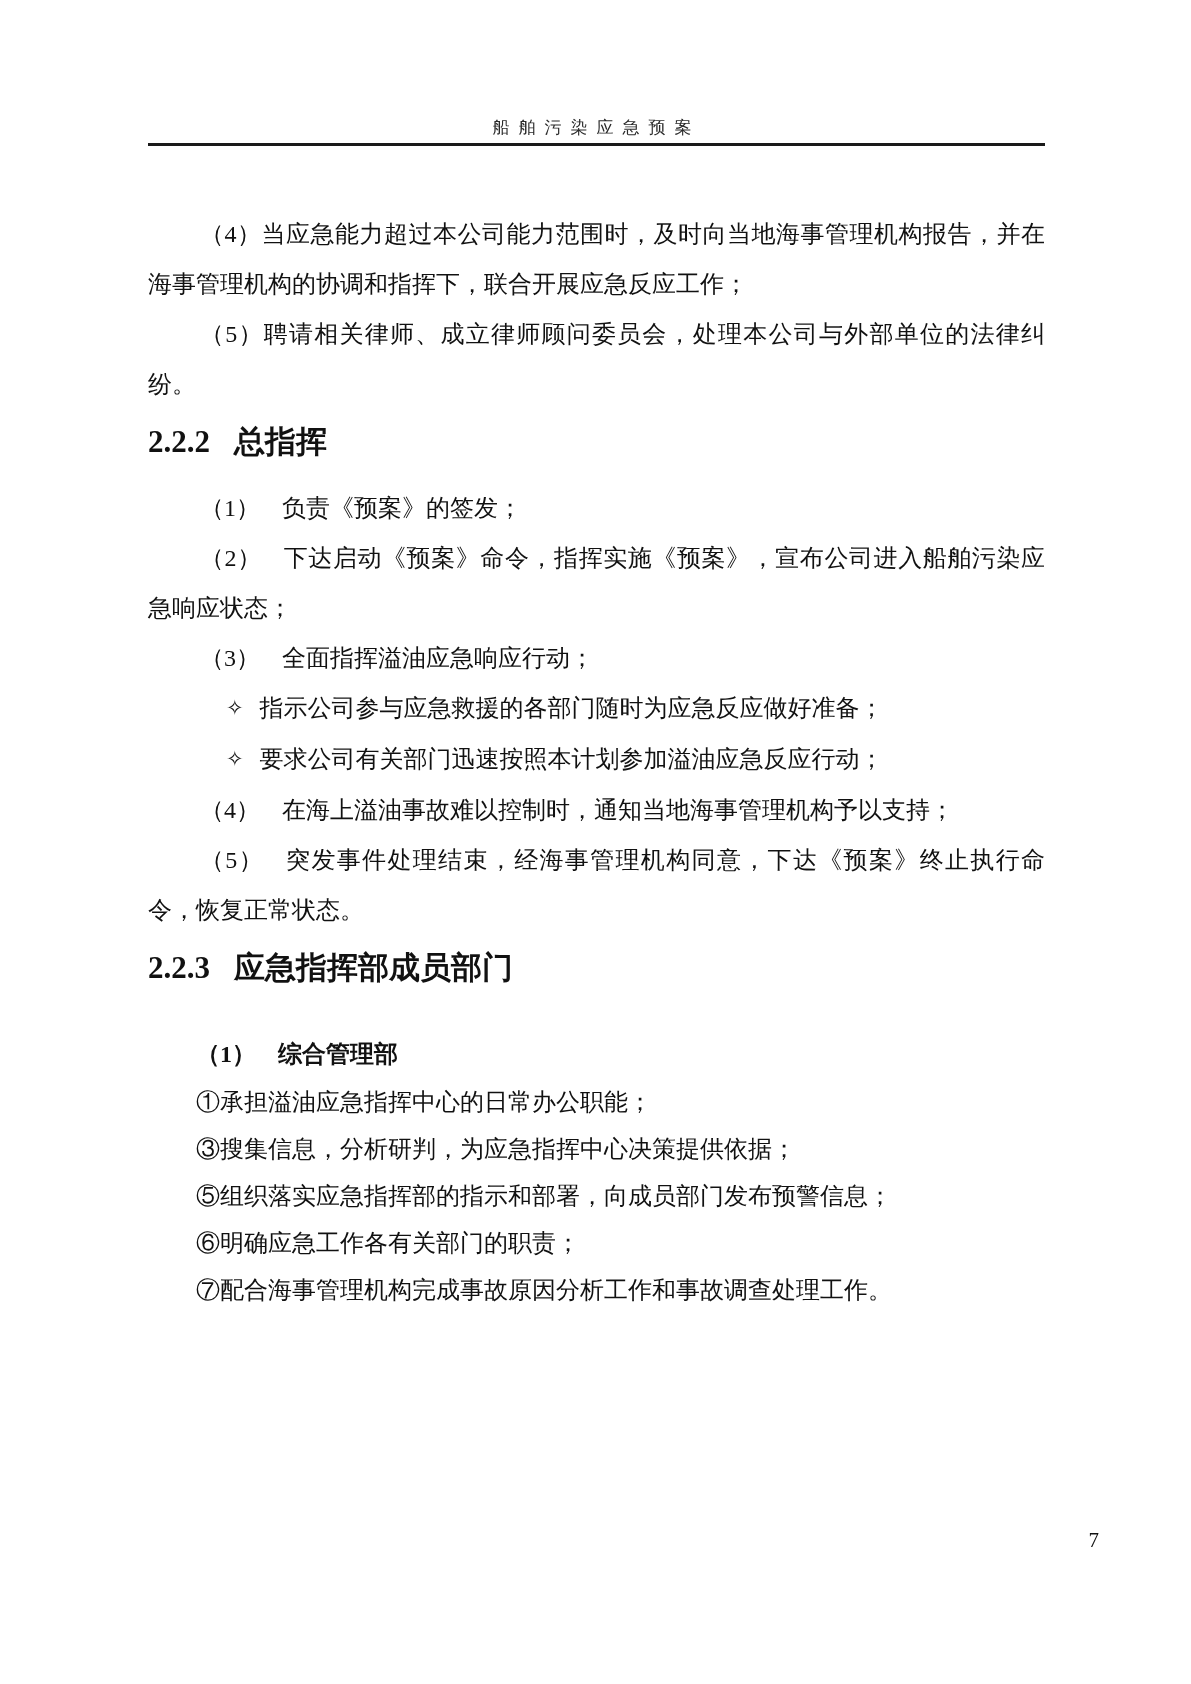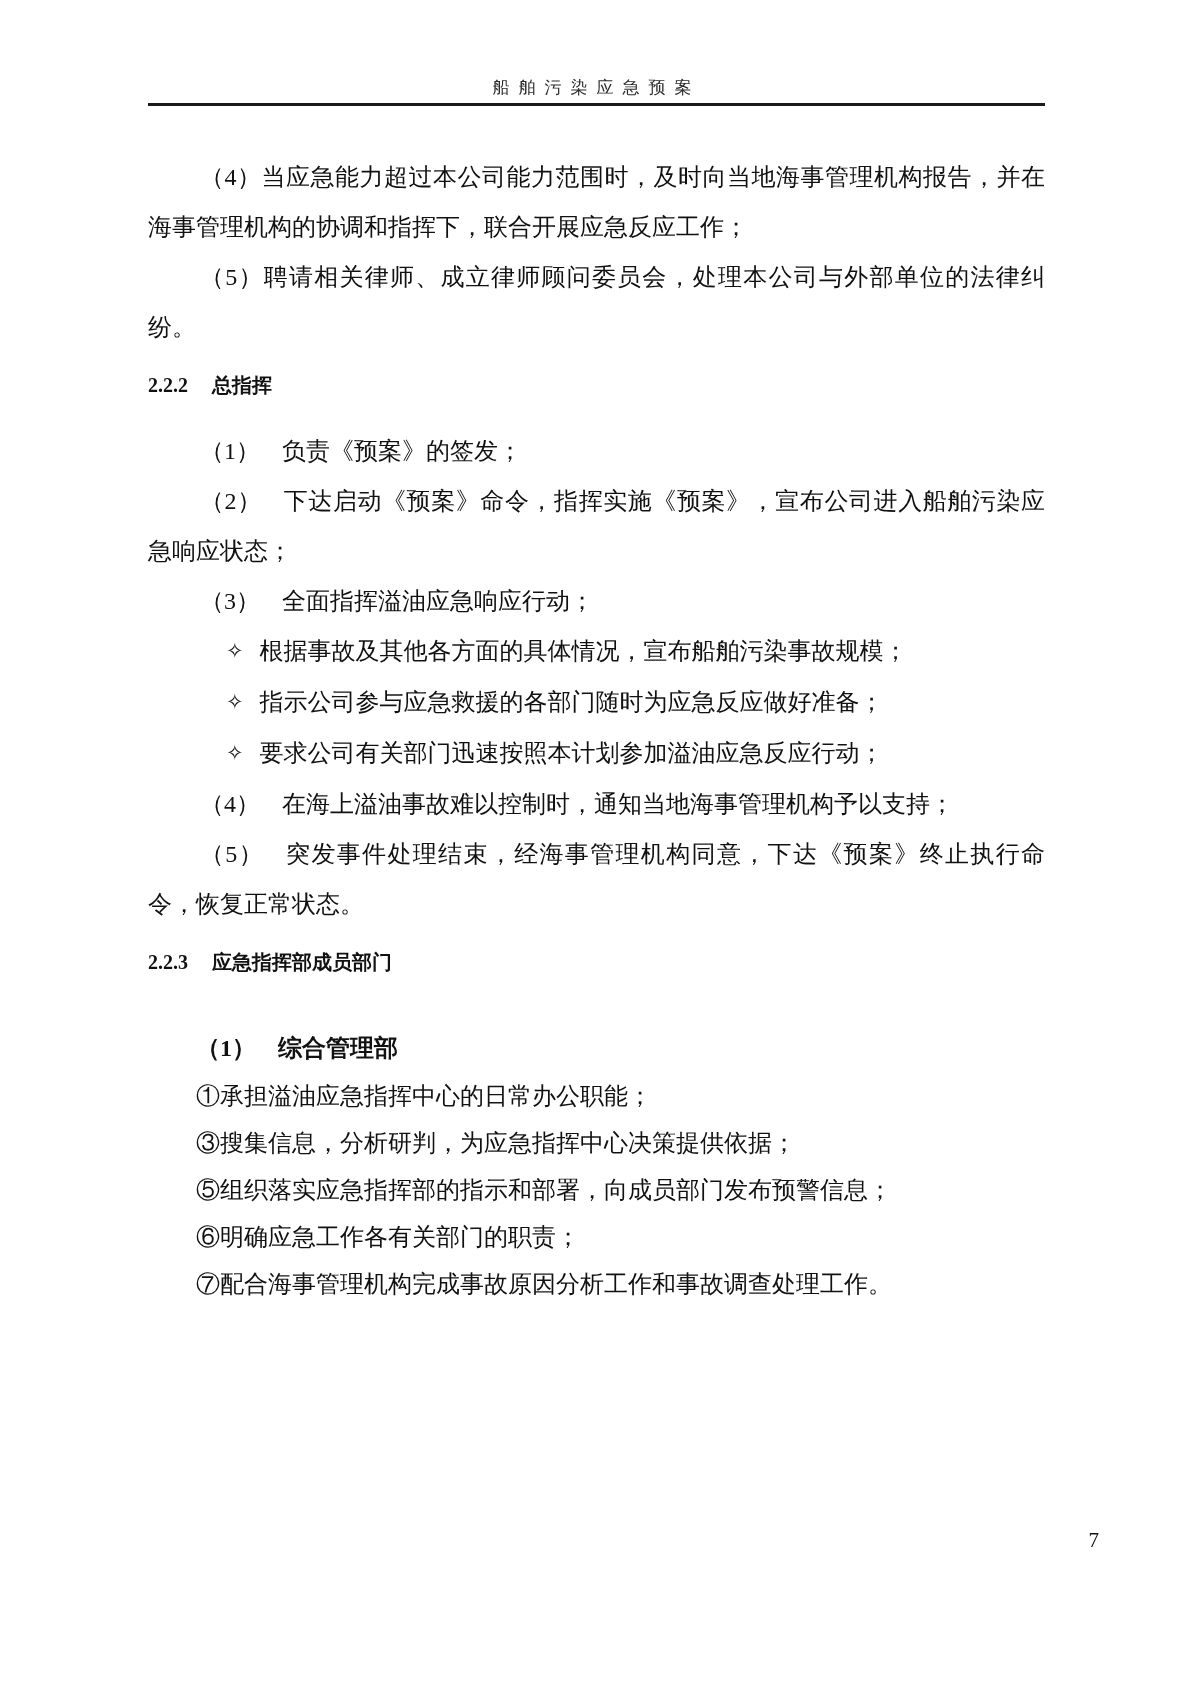--- a/index.html
+++ b/index.html
@@ -13,41 +13,41 @@
     font-family: "Liberation Serif", "DejaVu Serif", serif;
     overflow: hidden;
   }
   .content {
     position: absolute;
     left: 148px;
     right: 146px;
     top: 0;
   }
   .doc-header {
-    padding-top: 76px;
+    padding-top: 116px;
     padding-bottom: 4px;
     text-align: center;
     border-bottom: 3px solid #1a1a1a;
   }
   .doc-header .header-title {
     font-size: 17px;
     letter-spacing: 9px;
     color: #2a2a2a;
   }
   .body-text {
-    padding-top: 46px;
+    padding-top: 63px;
     font-size: 24px;
     line-height: 50px;
     text-align: justify;
   }
   p.para { text-indent: 52px; }
   .item .num { margin-right: 22px; }
   .heading {
     font-weight: bold;
-    font-size: 20px;
+    font-size: 31px;
     margin-top: 8px;
   }
   .heading .num { margin-right: 24px; }
   .heading.h222 { margin-bottom: 16px; }
   .heading.h223 { margin-bottom: 36px; }
   .sub-item { text-indent: 78px; }
   .sub-item .bullet {
     font-family: "DejaVu Sans", sans-serif;
     font-size: 21px;
     margin-right: 16px;
@@ -86,21 +86,20 @@
 
       <p class="para">（4）当应急能力超过本公司能力范围时，及时向当地海事管理机构报告，并在海事管理机构的协调和指挥下，联合开展应急反应工作；</p>
       <p class="para">（5）聘请相关律师、成立律师顾问委员会，处理本公司与外部单位的法律纠纷。</p>
 
       <p class="heading h222"><span class="num">2.2.2</span><span>总指挥</span></p>
 
       <p class="para item"><span class="num">（1）</span><span>负责《预案》的签发；</span></p>
       <p class="para item"><span class="num">（2）</span><span>下达启动《预案》命令，指挥实施《预案》，宣布公司进入船舶污染应急响应状态；</span></p>
       <p class="para item"><span class="num">（3）</span><span>全面指挥溢油应急响应行动；</span></p>
 
-      <p class="sub-item"><span class="bullet">✧</span><span>根据事故及其他各方面的具体情况，宣布船舶污染事故规模；</span></p>
       <p class="sub-item"><span class="bullet">✧</span><span>指示公司参与应急救援的各部门随时为应急反应做好准备；</span></p>
       <p class="sub-item"><span class="bullet">✧</span><span>要求公司有关部门迅速按照本计划参加溢油应急反应行动；</span></p>
 
       <p class="para item"><span class="num">（4）</span><span>在海上溢油事故难以控制时，通知当地海事管理机构予以支持；</span></p>
       <p class="para item"><span class="num">（5）</span><span>突发事件处理结束，经海事管理机构同意，下达《预案》终止执行命令，恢复正常状态。</span></p>
 
       <p class="heading h223"><span class="num">2.2.3</span><span>应急指挥部成员部门</span></p>
 
 
       <p class="dept-heading"><span class="num">（1）</span><span>综合管理部</span></p>

